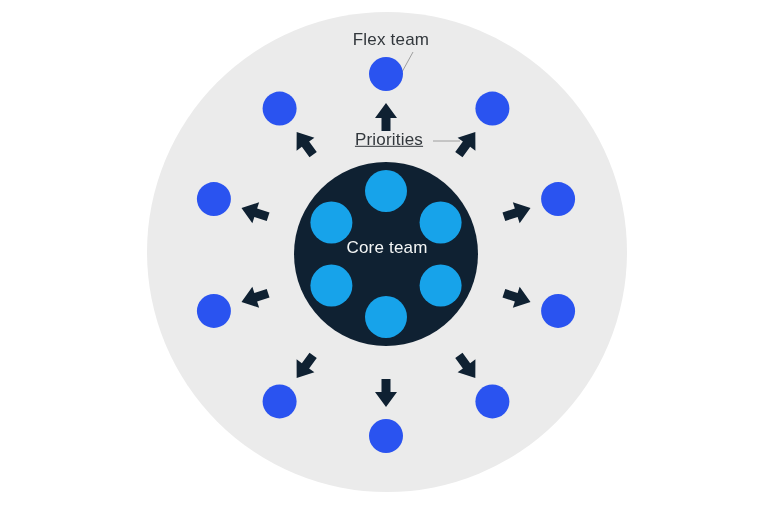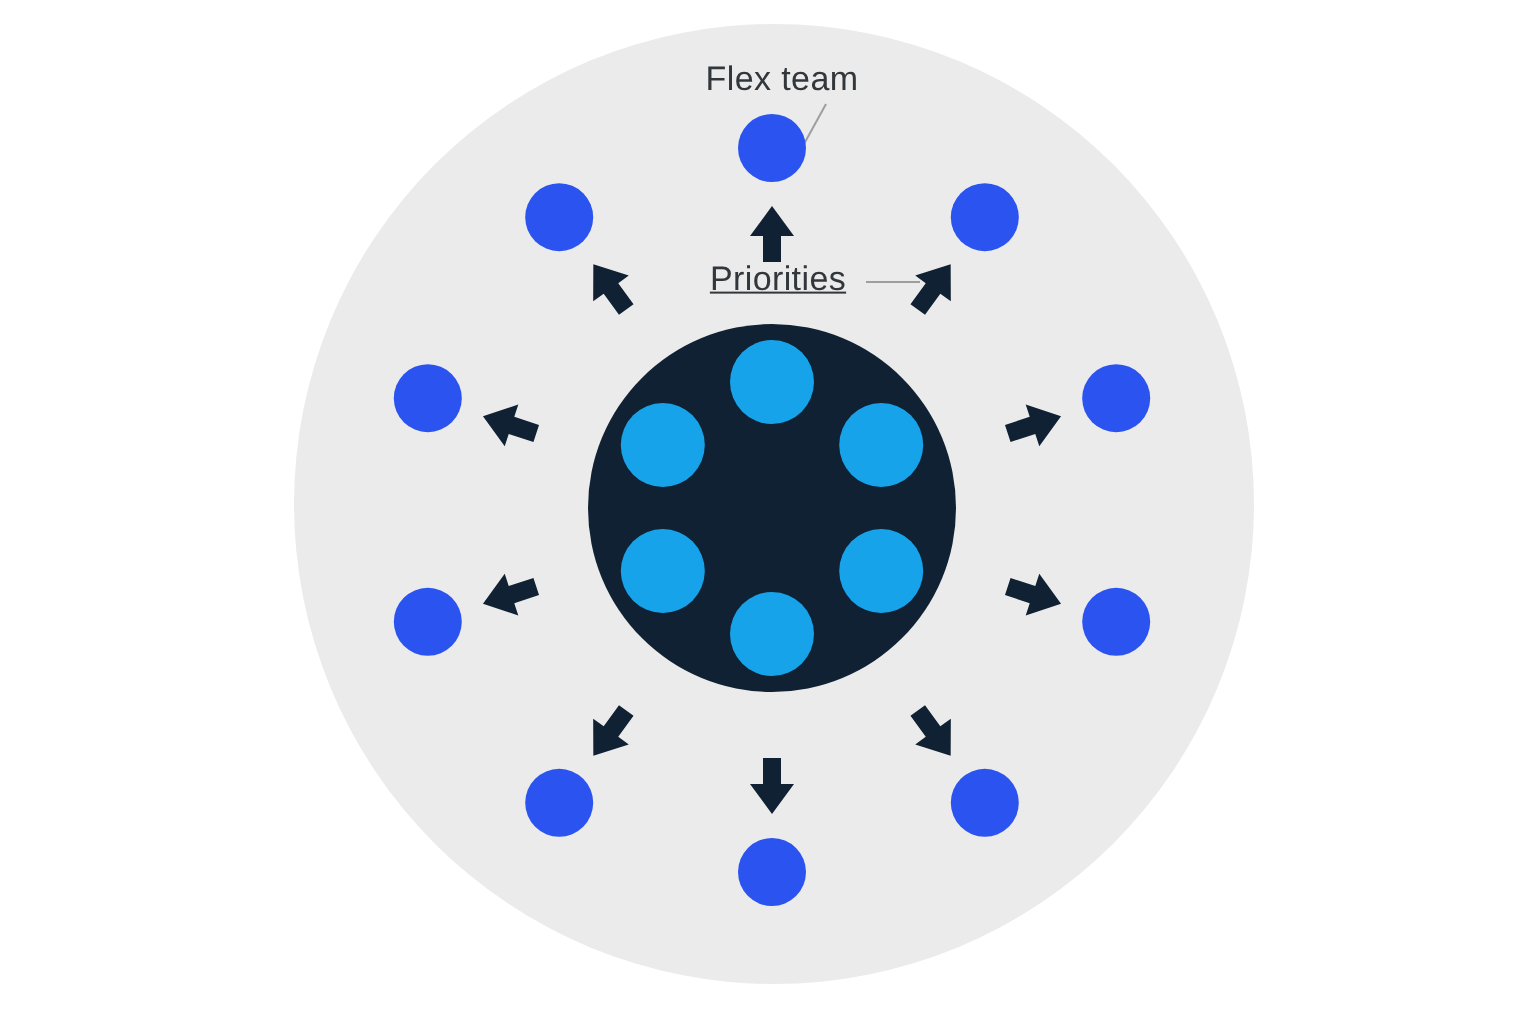--- a/index.html
+++ b/index.html
@@ -60,13 +60,14 @@
       <circle cx="386" cy="254" r="92" fill="#0f2132"></circle>
       <circle cx="386.0" cy="191.0" r="21" fill="#17a3ea"></circle>
       <circle cx="440.6" cy="222.5" r="21" fill="#17a3ea"></circle>
       <circle cx="440.6" cy="285.5" r="21" fill="#17a3ea"></circle>
       <circle cx="386.0" cy="317.0" r="21" fill="#17a3ea"></circle>
       <circle cx="331.4" cy="285.5" r="21" fill="#17a3ea"></circle>
       <circle cx="331.4" cy="222.5" r="21" fill="#17a3ea"></circle>
     </svg>
   <div class="label label-flex">Flex team</div>
   <div class="label label-priorities">Priorities</div>
+  <div class="label label-core">Core team</div>
 </div>
 
 </body></html>

